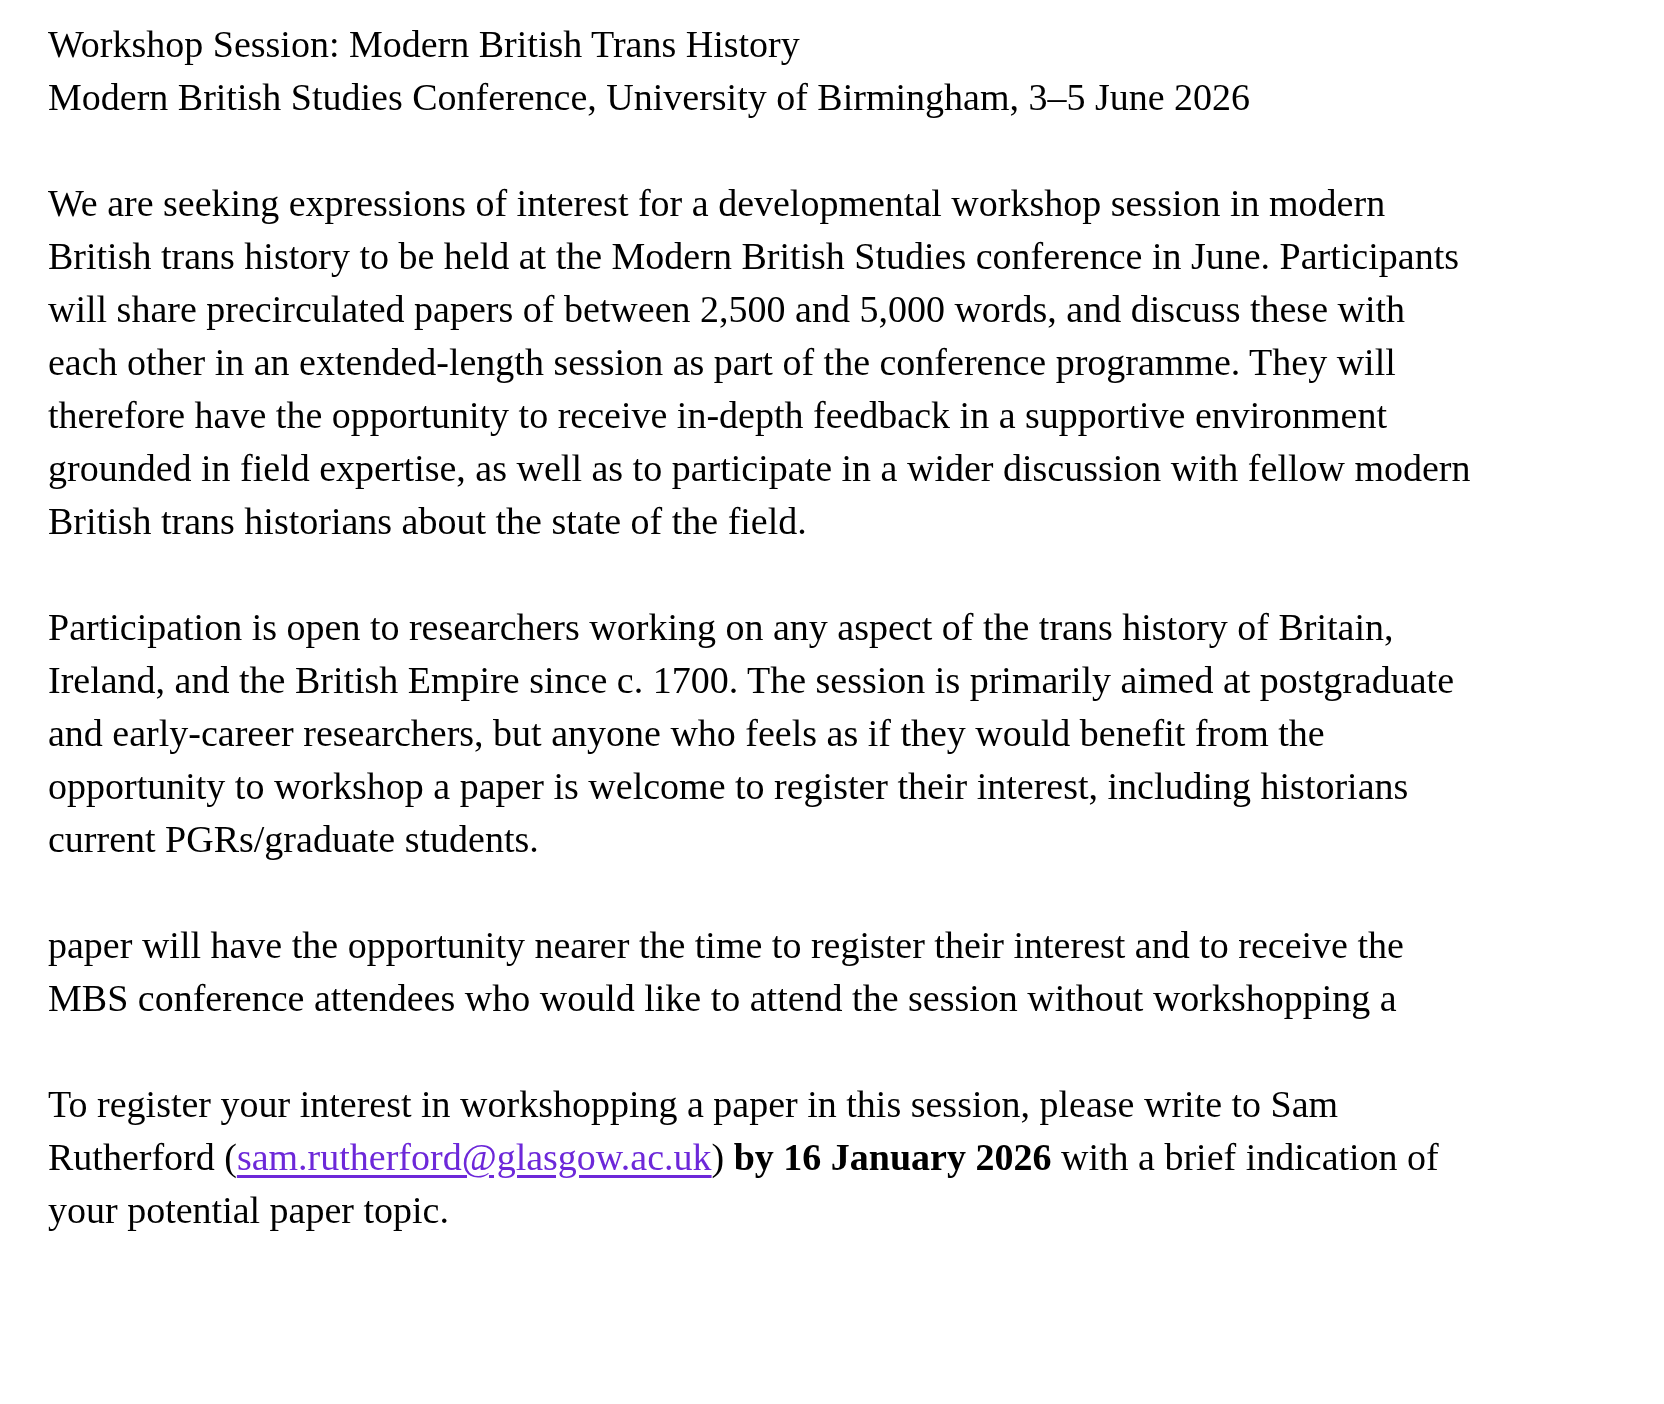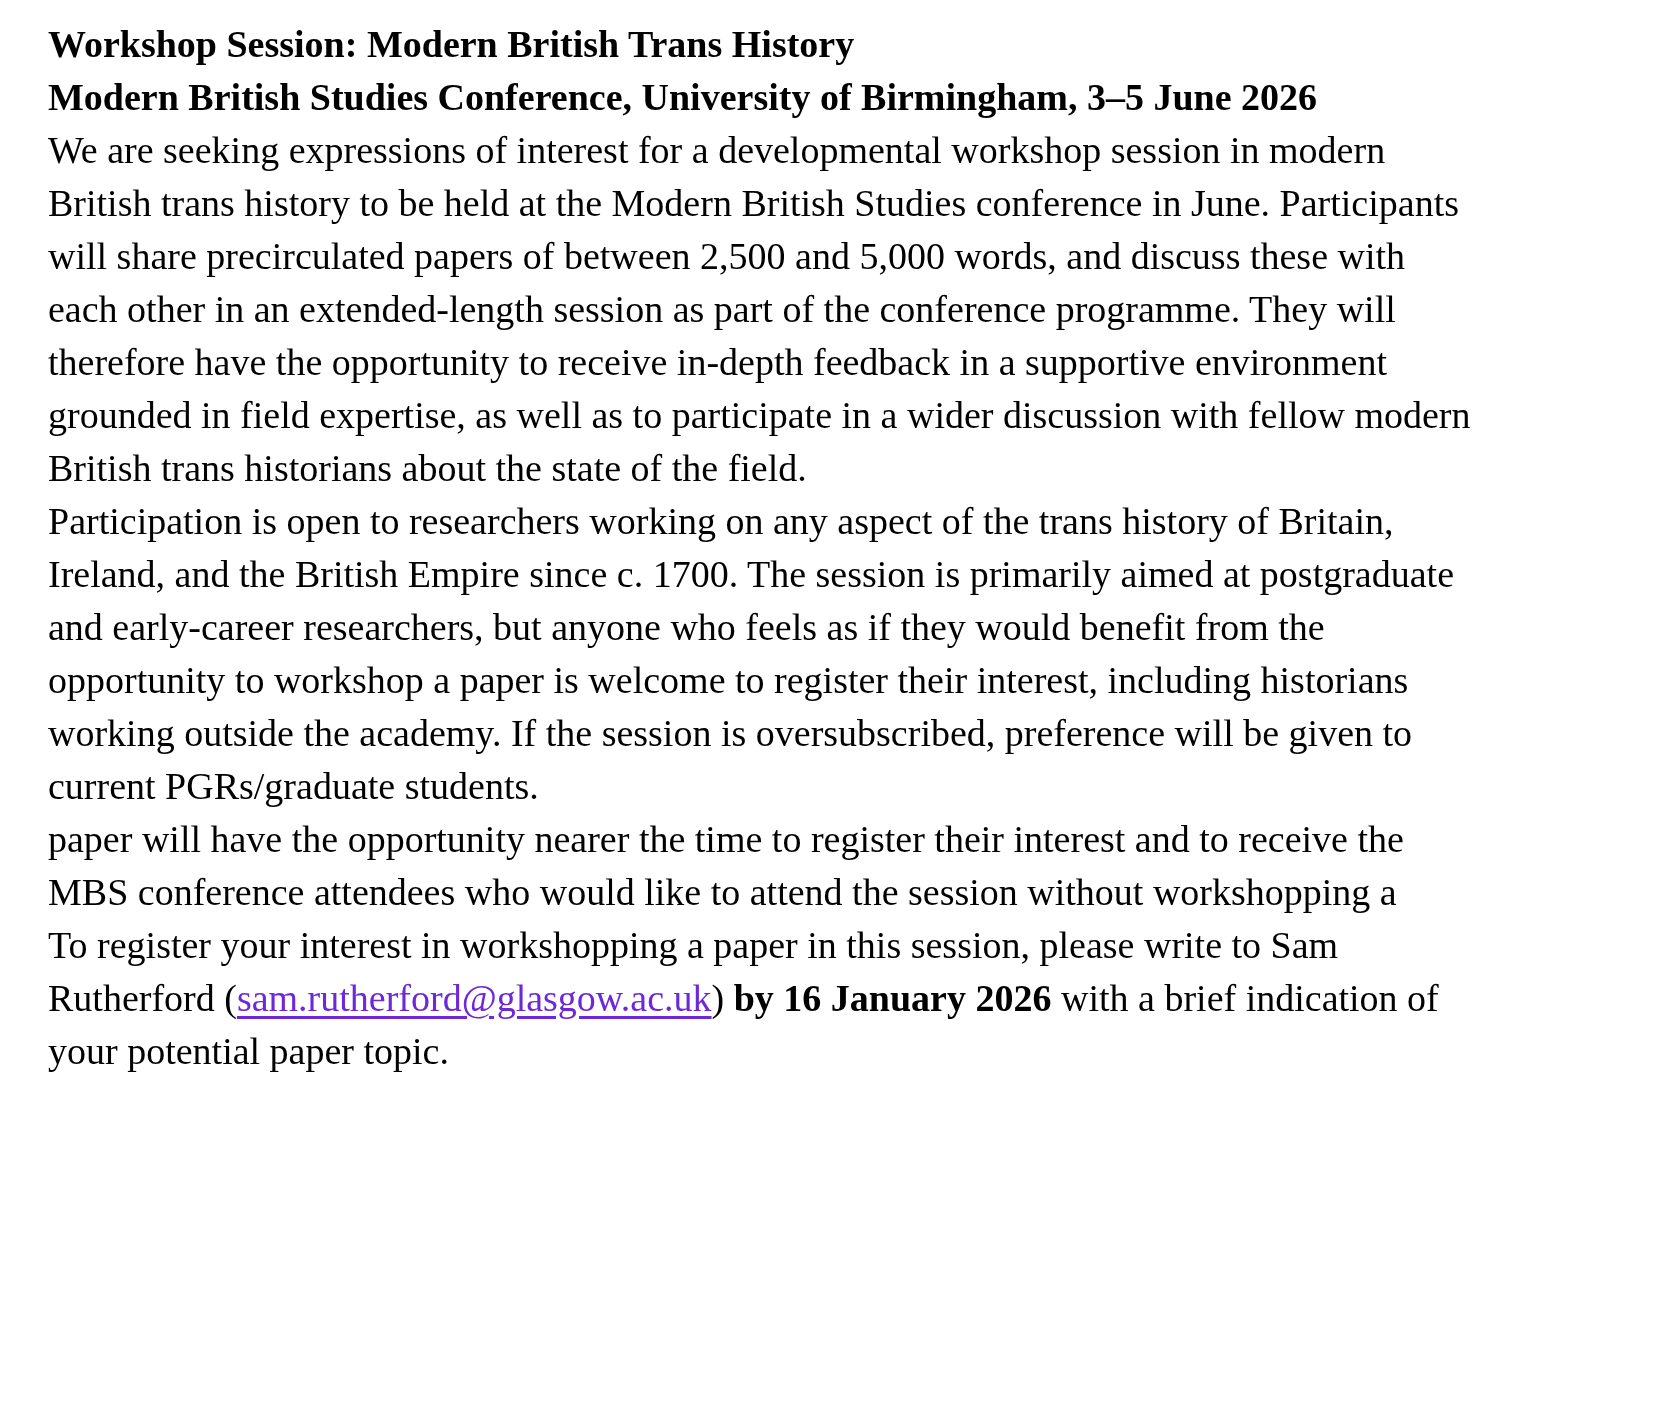--- a/index.html
+++ b/index.html
@@ -13,27 +13,28 @@
     color: #000000;
     font-family: "Liberation Serif", "DejaVu Serif", serif;
     font-size: 38px;
     line-height: 53px;
     overflow: hidden;
   }
   .doc {
     padding: 18px 40px 0 48px;
   }
   .heading .line {
-    font-weight: bold;
+    font-weight: normal;
   }
   .line {
     white-space: nowrap;
     height: 53px;
   }
   .paragraph {
+    margin-top: 53px; 
     font-family: Liberation Serif, serif;
   }
   .seg-normal { font-weight: normal; }
   .seg-bold   { font-weight: bold; }
   .seg-link   {
     text-decoration: underline;
     text-underline-offset: 5px;
     color: #6d28d9;
     cursor: pointer;
   }
@@ -54,21 +55,20 @@
         <div class="line"><span class="seg seg-normal">each other in an extended-length session as part of the conference programme. They will</span></div>
         <div class="line"><span class="seg seg-normal">therefore have the opportunity to receive in-depth feedback in a supportive environment</span></div>
         <div class="line"><span class="seg seg-normal">grounded in field expertise, as well as to participate in a wider discussion with fellow modern</span></div>
         <div class="line"><span class="seg seg-normal">British trans historians about the state of the field.</span></div>
       </div>
       <div class="paragraph">
         <div class="line"><span class="seg seg-normal">Participation is open to researchers working on any aspect of the trans history of Britain,</span></div>
         <div class="line"><span class="seg seg-normal">Ireland, and the British Empire since c. 1700. The session is primarily aimed at postgraduate</span></div>
         <div class="line"><span class="seg seg-normal">and early-career researchers, but anyone who feels as if they would benefit from the</span></div>
         <div class="line"><span class="seg seg-normal">opportunity to workshop a paper is welcome to register their interest, including historians</span></div>
-        <div class="line"><span class="seg seg-normal">working outside the academy. If the session is oversubscribed, preference will be given to</span></div>
         <div class="line"><span class="seg seg-normal">current PGRs/graduate students.</span></div>
       </div>
       <div class="paragraph">
         <div class="line"><span class="seg seg-normal">paper will have the opportunity nearer the time to register their interest and to receive the</span></div>
         <div class="line"><span class="seg seg-normal">MBS conference attendees who would like to attend the session without workshopping a</span></div>
       </div>
       <div class="paragraph">
         <div class="line"><span class="seg seg-normal">To register your interest in workshopping a paper in this session, please write to Sam</span></div>
         <div class="line"><span class="seg seg-normal">Rutherford (</span><span class="seg seg-link">sam.rutherford@glasgow.ac.uk</span><span class="seg seg-normal">) </span><span class="seg seg-bold">by 16 January 2026</span><span class="seg seg-normal"> with a brief indication of</span></div>
         <div class="line"><span class="seg seg-normal">your potential paper topic.</span></div>

